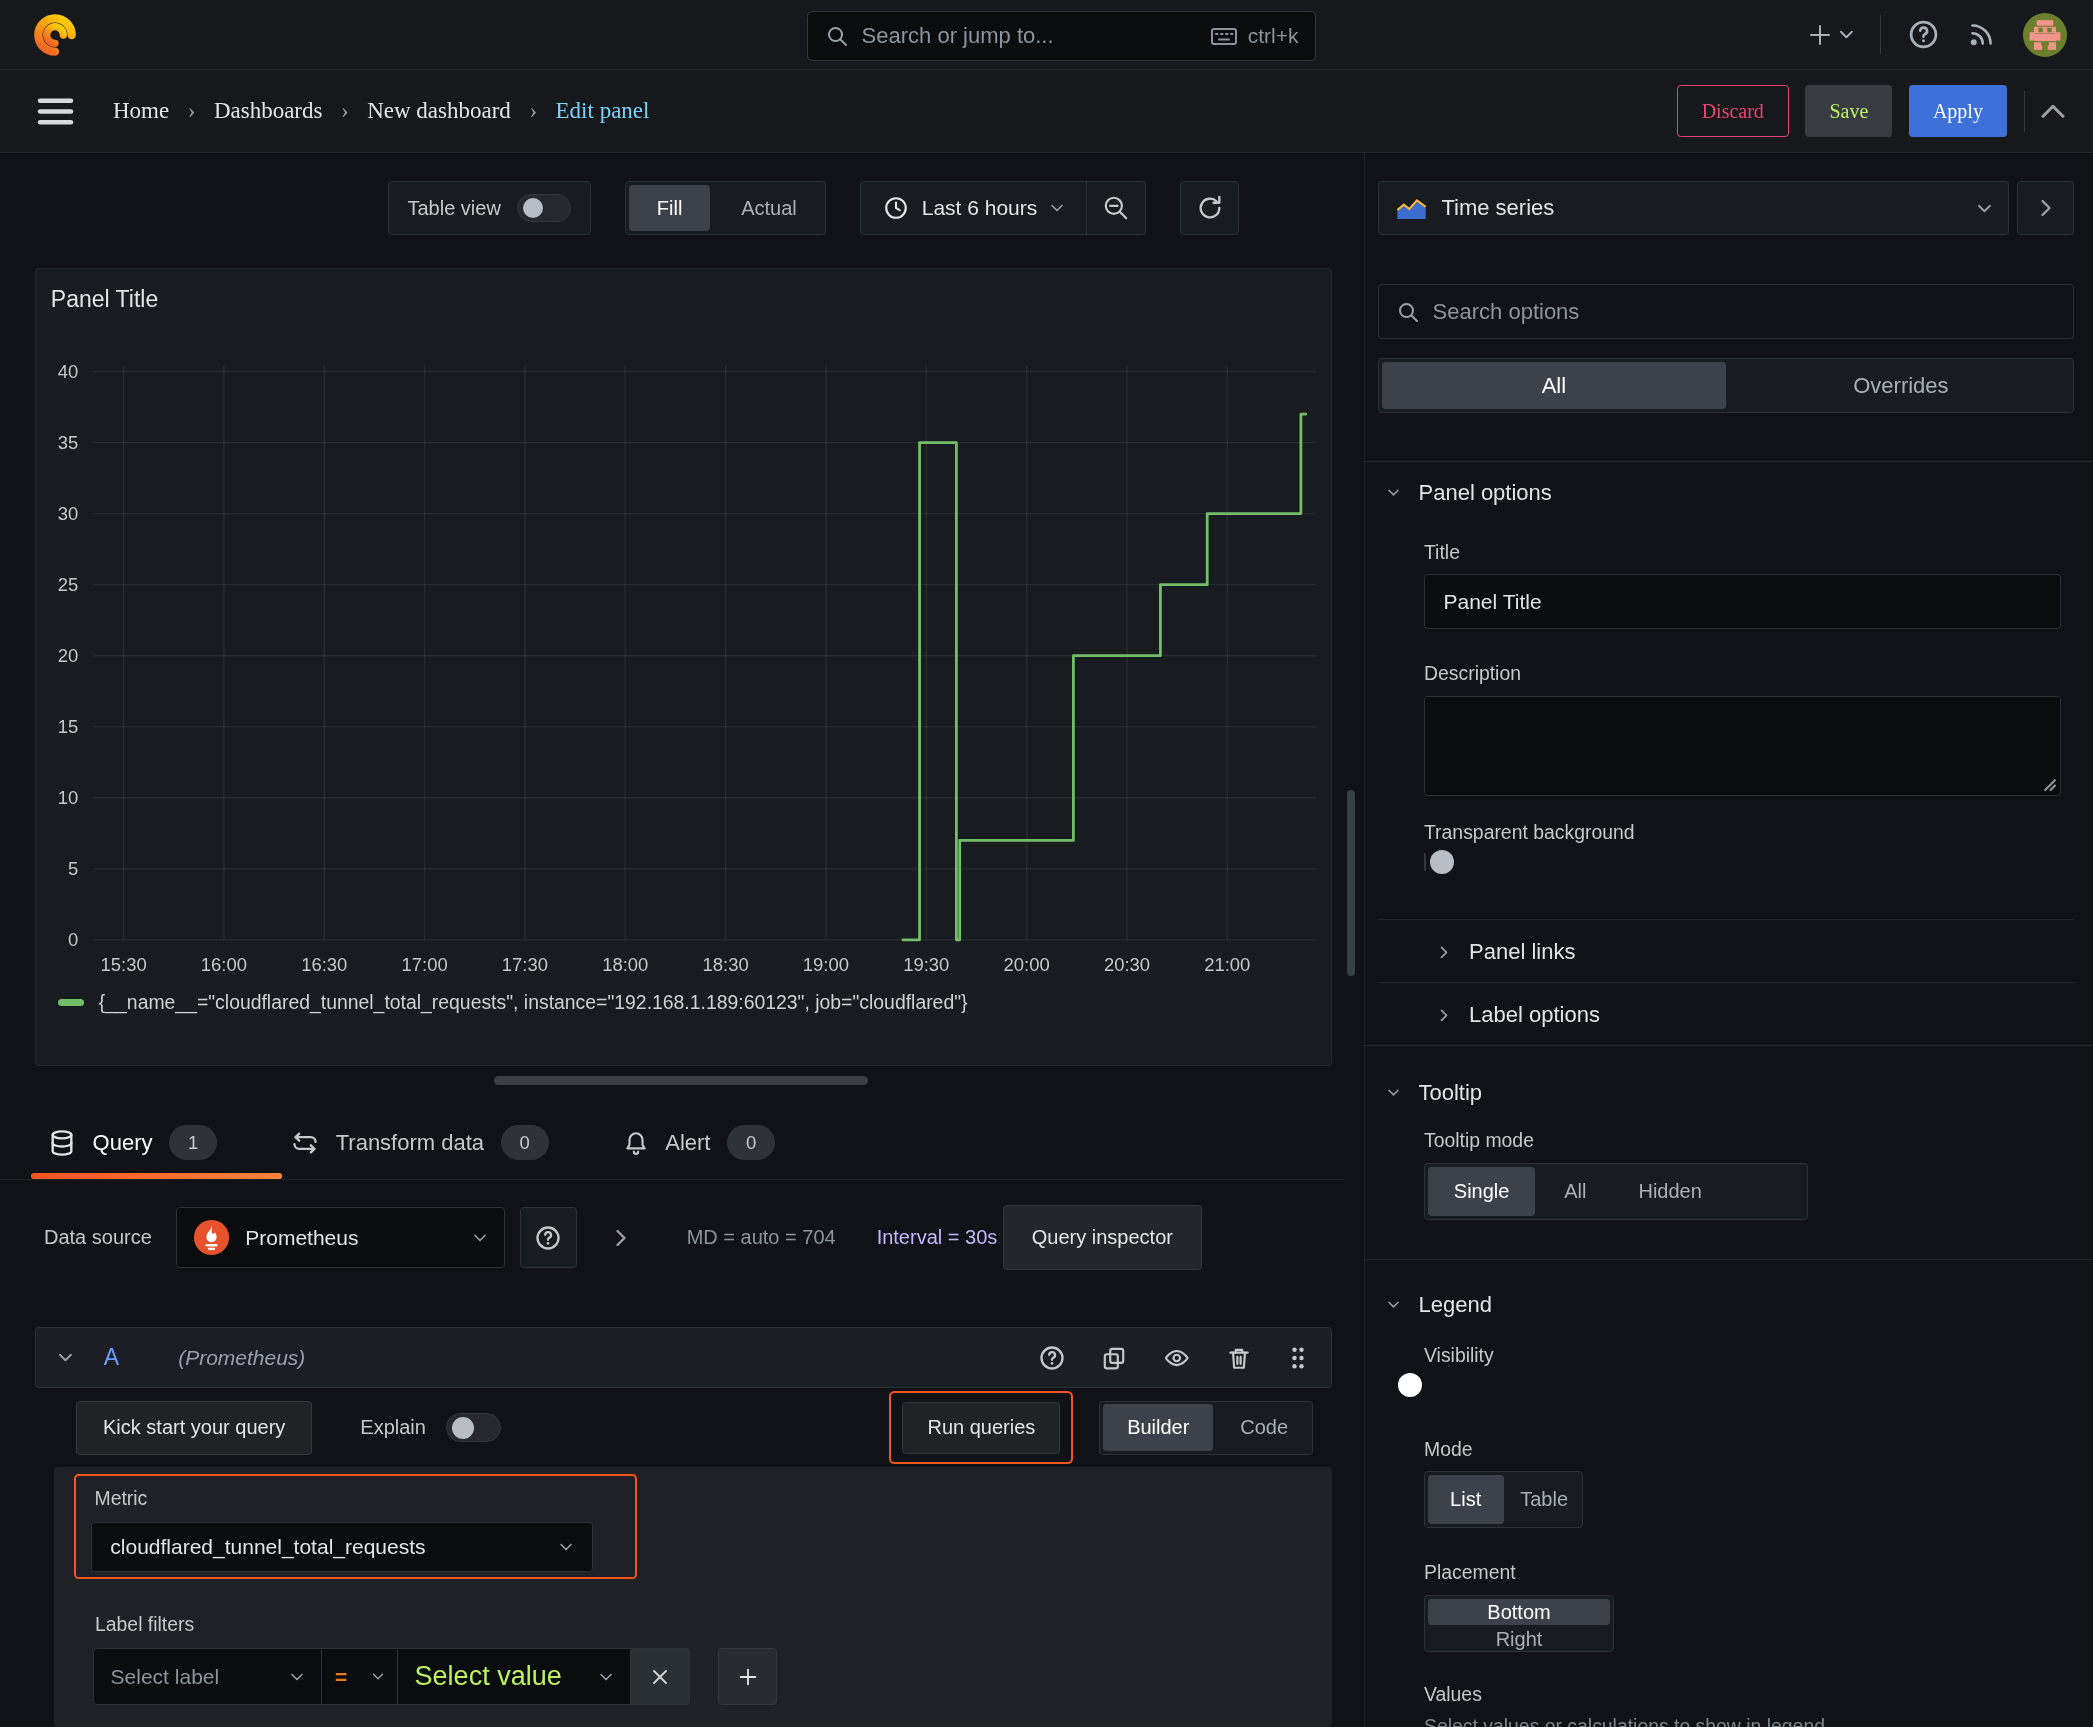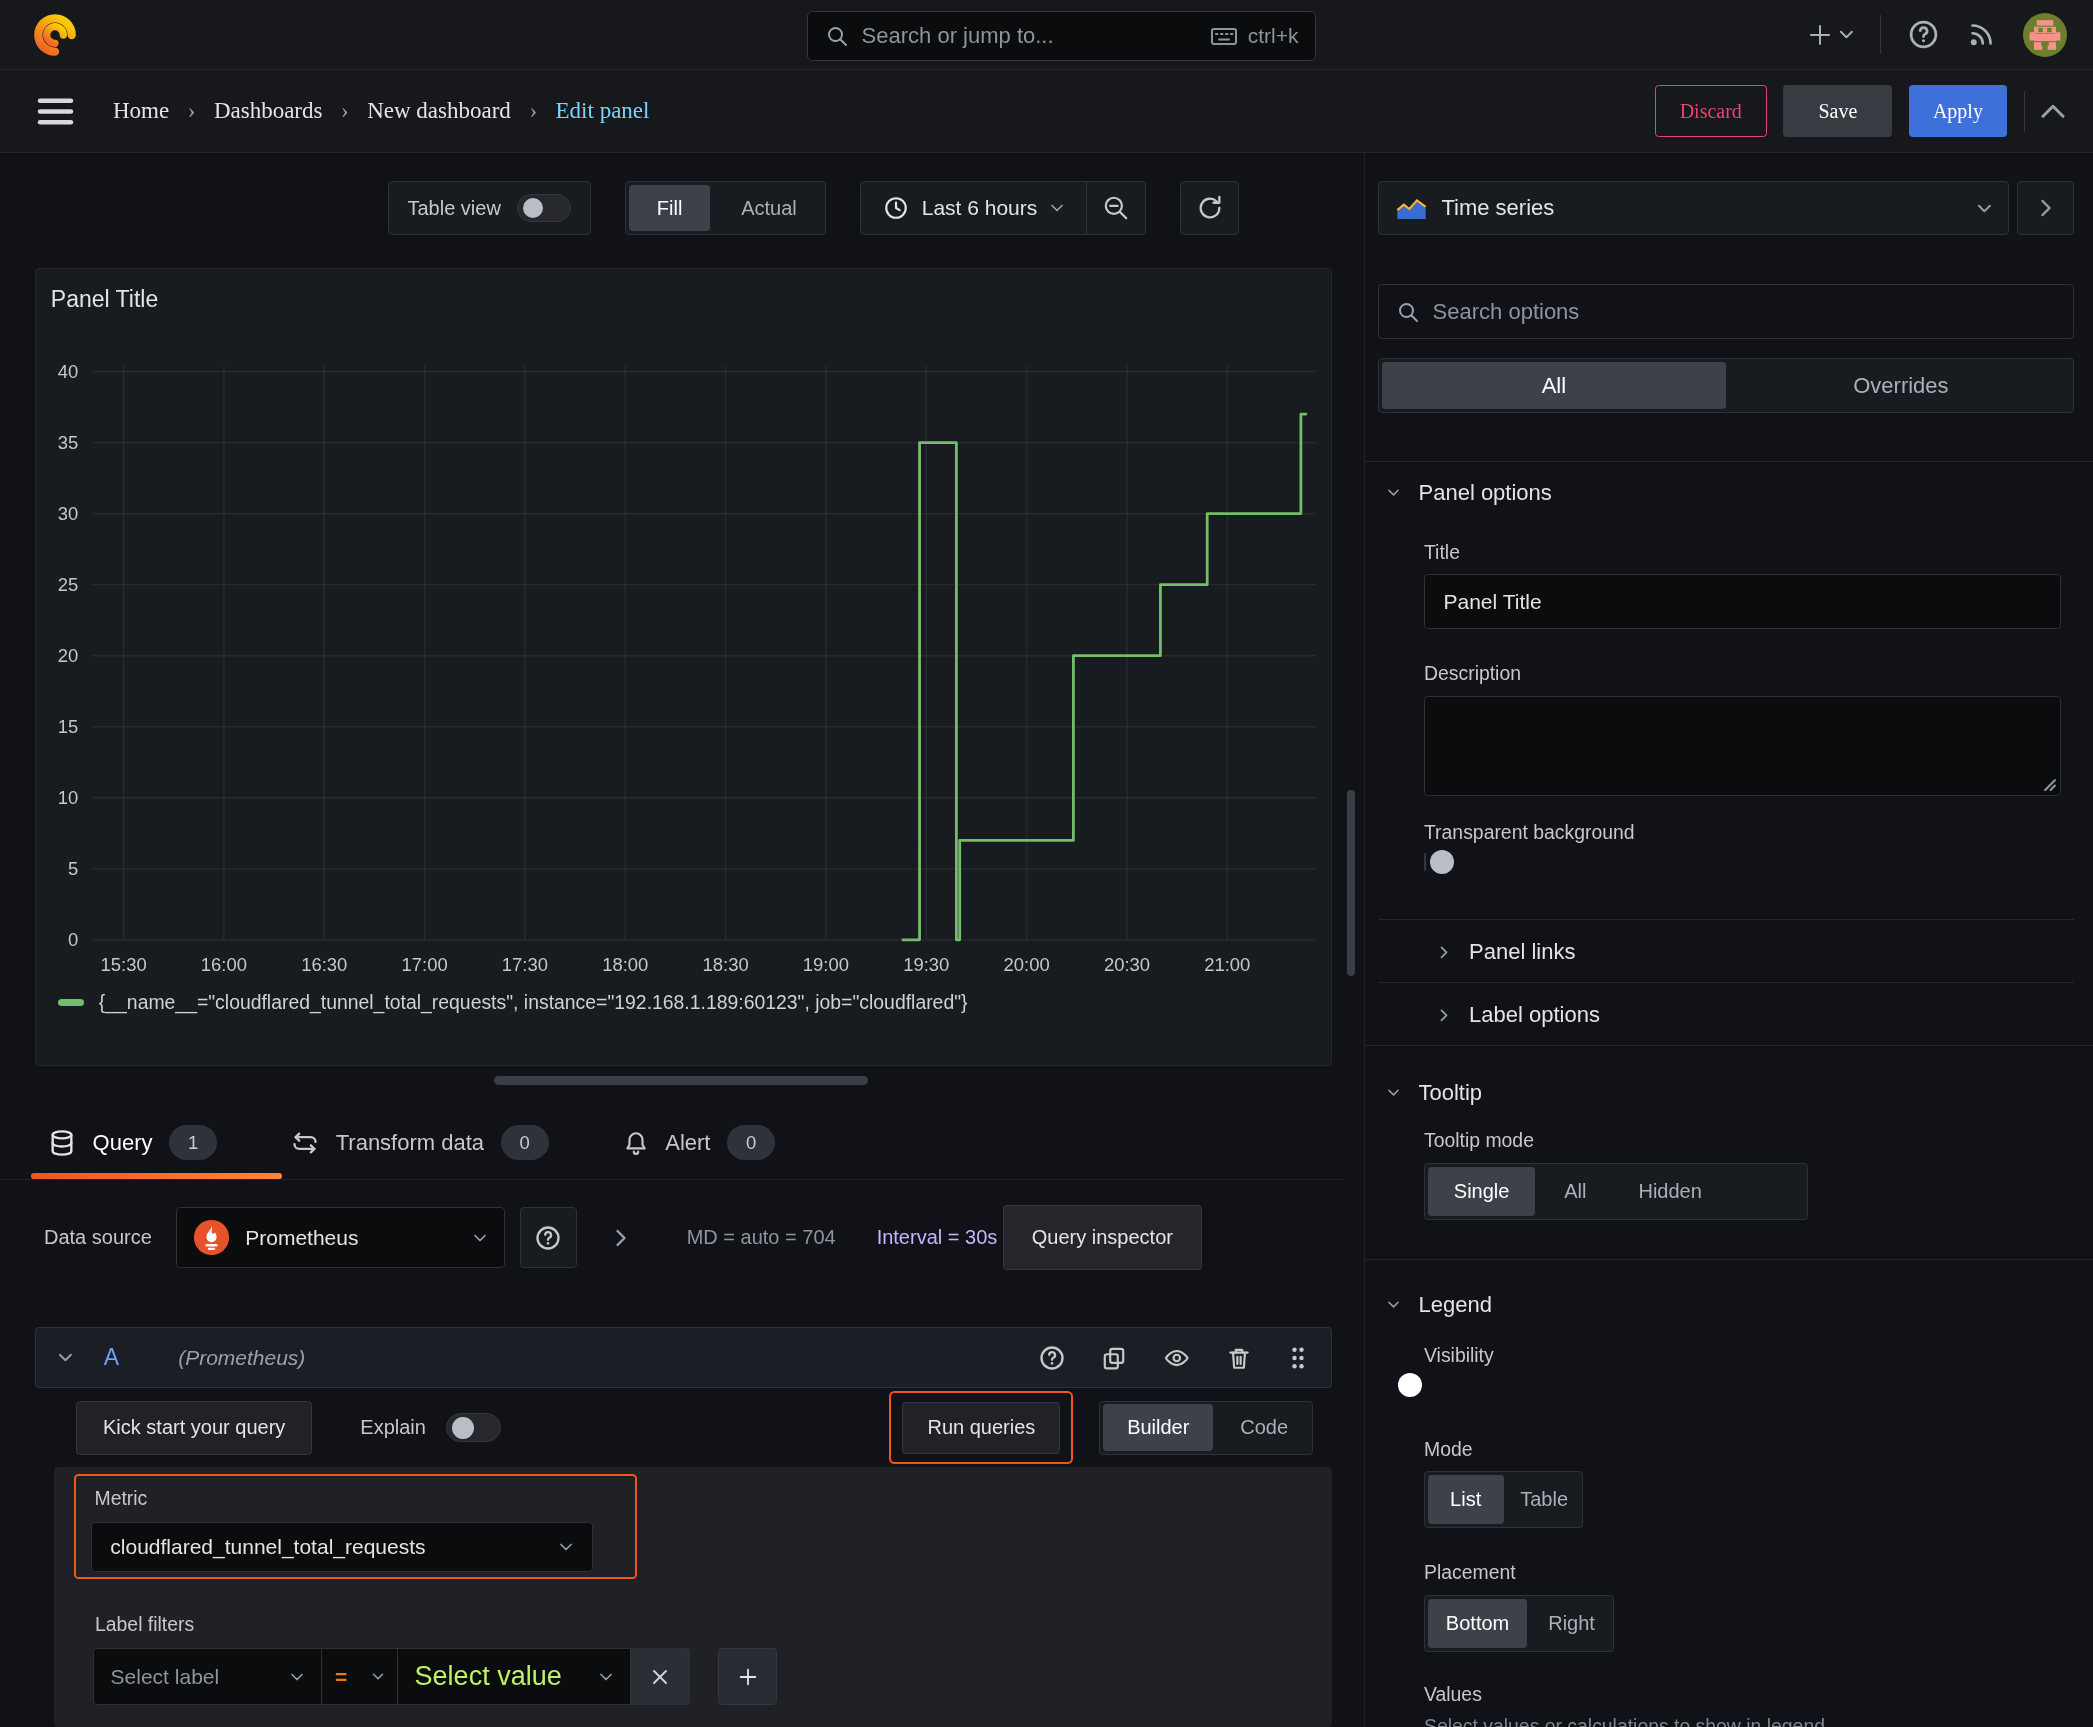--- a/index.html
+++ b/index.html
@@ -145,21 +145,21 @@
       <span style="color:#e3e4e6">Home</span>
       <span class="chev">›</span>
       <span style="color:#e3e4e6">Dashboards</span>
       <span class="chev">›</span>
       <span style="color:#e3e4e6">New dashboard</span>
       <span class="chev">›</span>
       <span style="color:#7dd3fc">Edit panel</span>
     </div>
     <div class="row" style="margin-left:auto;margin-right:28px;gap:16.6px;">
       <span class="btn" style="height:52px;padding:0 24px;border:1.4px solid var(--pink);color:var(--pink);background:transparent;">Discard</span>
-      <span class="btn" style="height:52px;padding:0 35px;background:#383b41;color:#ffffff;">Save</span>
+      <span class="btn" style="height:52px;padding:0 24px;background:#383b41;color:#bef264;">Save</span>
       <span class="btn" style="height:52px;padding:0 24px;background:var(--blue);color:#fff;">Apply</span>
       <span style="width:0.9px;height:41px;background:#34373e"></span>
       <span class="ic chev">
         <svg width="24" height="16.6" viewBox="0 0 24 14">
             <polyline class="stroke" points="2,12 12,2 22,12" style="stroke-width:3"></polyline>
           </svg>
       </span>
     </div>
   </div>
 
@@ -564,21 +564,21 @@
       <span class="sec-head">Legend</span>
     </div>
     <span class="label abs" style="left:59px;top:1191px;">Visibility</span>
     <span class="toggle on abs" style="left:59px;top:1224px;width:59px;height:31px;"><span class="knob" style="width:24px;height:24px;"></span></span>
     <span class="label abs" style="left:59px;top:1285px;">Mode</span>
     <div class="abs seg-wrap" style="left:59px;top:1318px;width:159px;height:57px;">
       <span class="seg-item sel" style="flex:1;">List</span>
       <span class="seg-item" style="flex:1;">Table</span>
     </div>
     <span class="label abs" style="left:59px;top:1408px;">Placement</span>
-    <div class="abs seg-wrap" style="left:59px;top:1442px;width:190px;height:57px;">
+    <div class="abs seg-wrap" style="left:59px;top:1442px;width:190px;height:57px;flex-direction:column;">
       <span class="seg-item sel" style="flex:1.2;">Bottom</span>
       <span class="seg-item" style="flex:1;">Right</span>
     </div>
     <span class="label abs" style="left:59px;top:1530px;">Values</span>
     <span class="abs" style="left:59px;top:1562px;font-size:19.4px;color:#808690;">Select values or calculations to show in legend</span>
   </div>
 
 </div>
 
 

